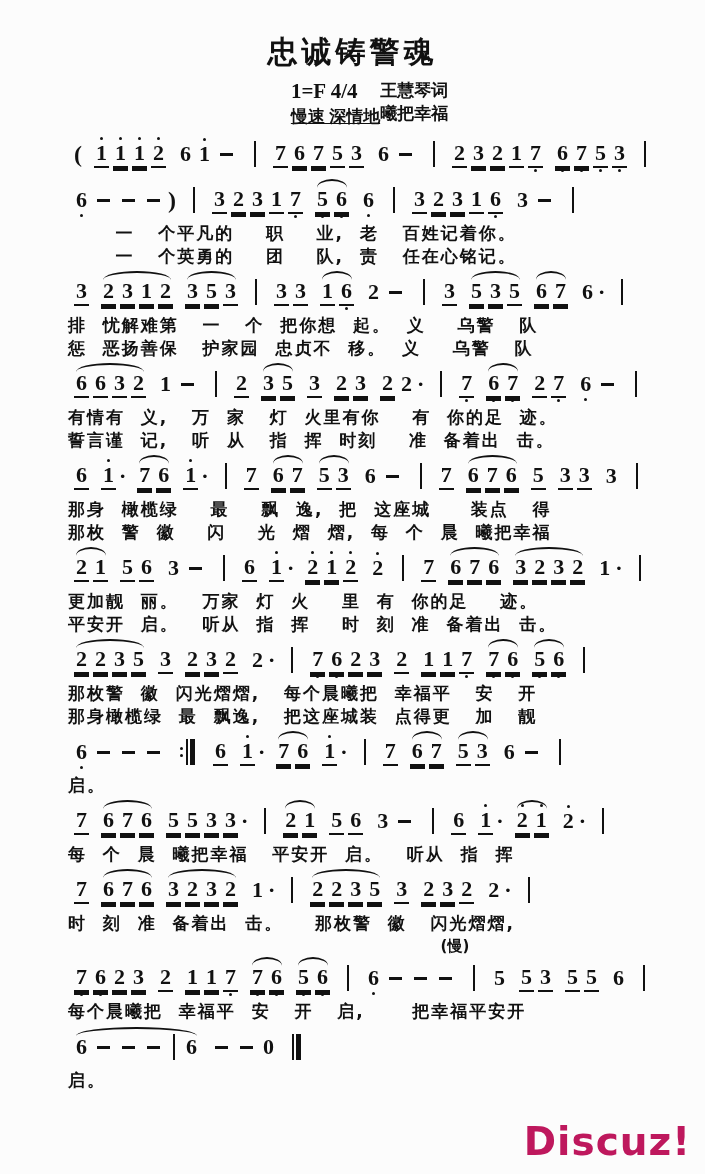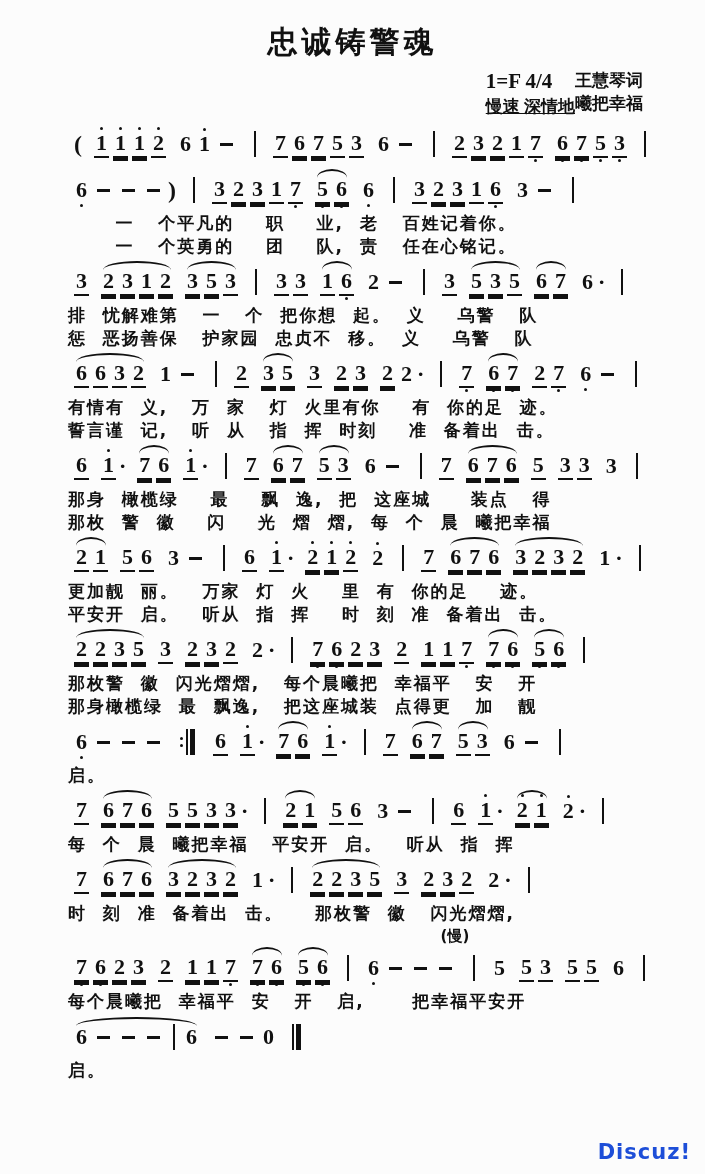--- a/index.html
+++ b/index.html
@@ -1,21 +1,21 @@
 <!DOCTYPE html>
 <html><head>
 <meta charset="utf-8">
 <style>
   html,body{margin:0;padding:0;}
   .page{width:705px;height:1174px;position:relative;background:#fcfcfc;color:#111;
-        overflow:hidden;box-sizing:border-box;padding-top:22px;
+        overflow:hidden;box-sizing:border-box;padding-top:32px;
         font-family:"Liberation Serif",serif;}
   .title{text-align:center;font-size:30px;font-weight:bold;letter-spacing:4px;}
   .subtitle{text-align:center;font-size:18px;font-weight:bold;margin-top:6px;}
-  .meta{display:flex;justify-content:flex-end;align-items:flex-start;
+  .meta{display:flex;justify-content:center;align-items:flex-start;
         margin:6px 62px 4px 96px;font-weight:bold;}
   .meta-left .key{font-size:21px;}
   .meta-left .tempo{font-size:17px;margin-top:1px;text-decoration:underline;}
   .meta-right{text-align:right;font-size:17px;line-height:23px;}
   .score{margin:2px 36px 0 68px;}
   .sys{margin-bottom:2px;}
   .nline{display:flex;align-items:center;min-height:44px;flex-wrap:nowrap;}
   .grp{display:inline-flex;align-items:center;position:relative;margin:0 4px;}
   .grp.arc::before{content:"";position:absolute;top:-3px;left:4px;right:4px;height:9px;
         border-top:2px solid #111;border-radius:100% 100% 0 0 / 160% 160% 0 0;}
@@ -33,21 +33,21 @@
   .fin .bar{margin:0 2px 0 0;}
   .rpt .bar{margin:0 2px 0 0;}
   .rdots{display:flex;flex-direction:column;gap:4px;margin-right:3px;}
   .aug{font-weight:bold;font-size:22px;line-height:24px;margin:0 1px;}
   .paren{font-weight:bold;font-size:24px;margin:0 2px;}
   .lyr{font-weight:bold;font-size:17px;line-height:23px;white-space:pre;
        letter-spacing:2px;margin-left:0;font-family:"DejaVu Sans",sans-serif;}
   .annot{font-weight:bold;font-size:15px;height:19px;margin-left:62%;
          font-family:"DejaVu Sans",sans-serif;}
   .watermark{position:absolute;right:14px;bottom:10px;font-family:"DejaVu Sans",sans-serif;
-         font-weight:bold;font-size:21px;color:#1d4ed8;letter-spacing:1px;}
+         font-weight:bold;font-size:39px;color:#be185d;letter-spacing:1px;}
 </style>
 </head>
 <body>
 
 <div class="page">
   <div class="title">忠诚铸警魂</div>
   <div class="meta">
     <div class="meta-left">
       <div class="key">1=F 4/4</div>
       <div class="tempo">慢速 深情地</div>

